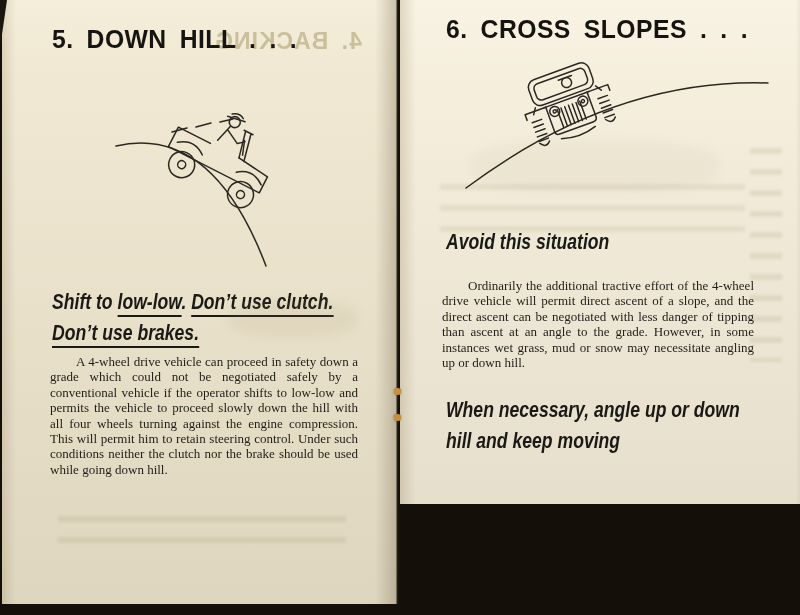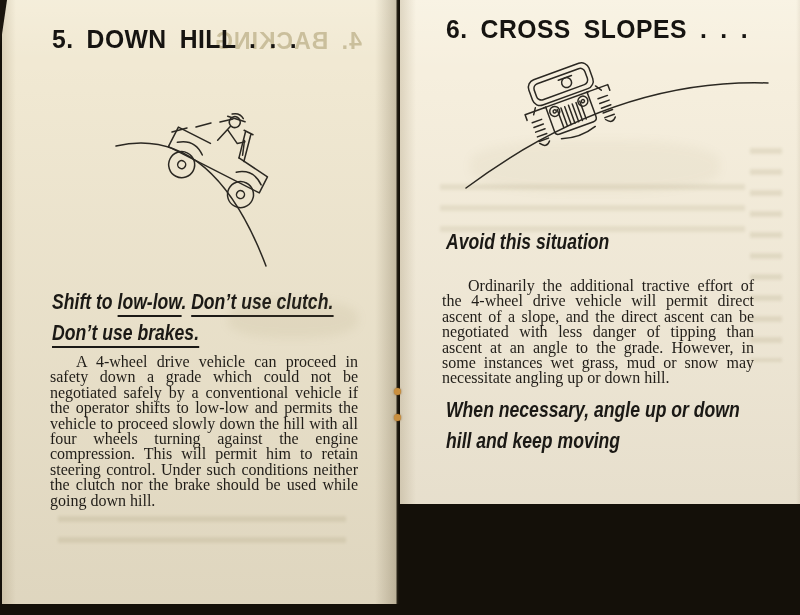--- a/index.html
+++ b/index.html
@@ -33,21 +33,21 @@
   }
   .subhead{
     position:absolute; margin:0; color:#1b1915;
     font-size:22px; font-weight:700; font-style:italic;
     transform:scaleX(.8); transform-origin:0 0; line-height:31px;
   }
   .subhead .nowrap{ white-space:nowrap; }
   .uline{ border-bottom:2.6px solid #1b1915; padding-bottom:1px; }
   .para{
     position:absolute; margin:0; color:#201d18;
-    font-family:"Liberation Serif", serif; font-size:16px; line-height:15.4px;
+    font-family:"Liberation Serif", serif; font-size:13px; line-height:15.4px;
     text-align:justify; text-indent:26px;
   }
   .illus{ position:absolute; }
   .illus path, .illus circle, .illus rect, .illus ellipse{
     fill:none; stroke:#2b2822; stroke-width:1.5; stroke-linecap:round; stroke-linejoin:round;
   }
   .ghost-title{
     position:absolute; margin:0; color:rgba(170,155,110,.55);
     font-size:23px; font-weight:700; letter-spacing:1px; word-spacing:5px;
     transform:scaleX(-1); filter:blur(.6px); white-space:nowrap;

